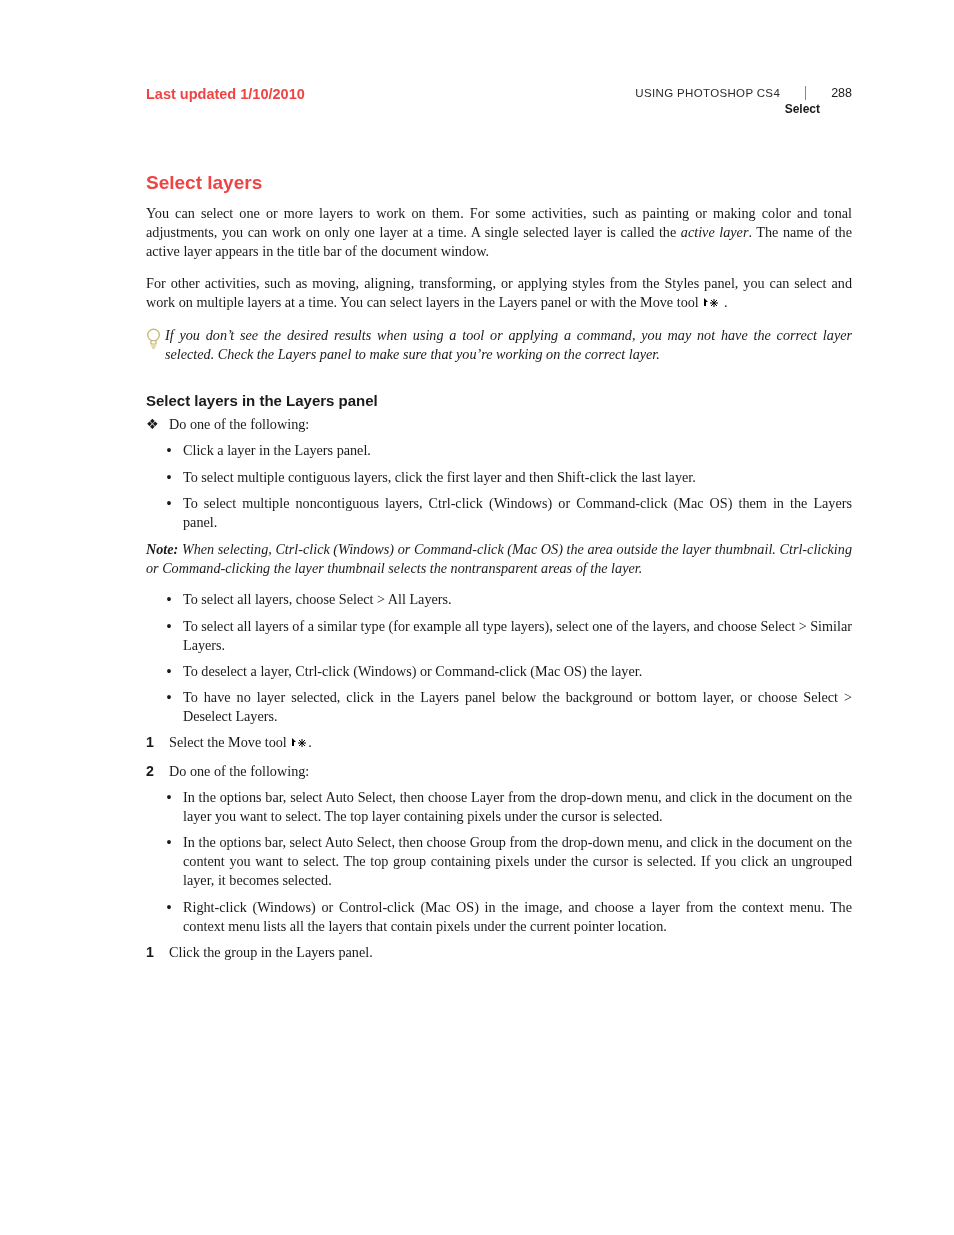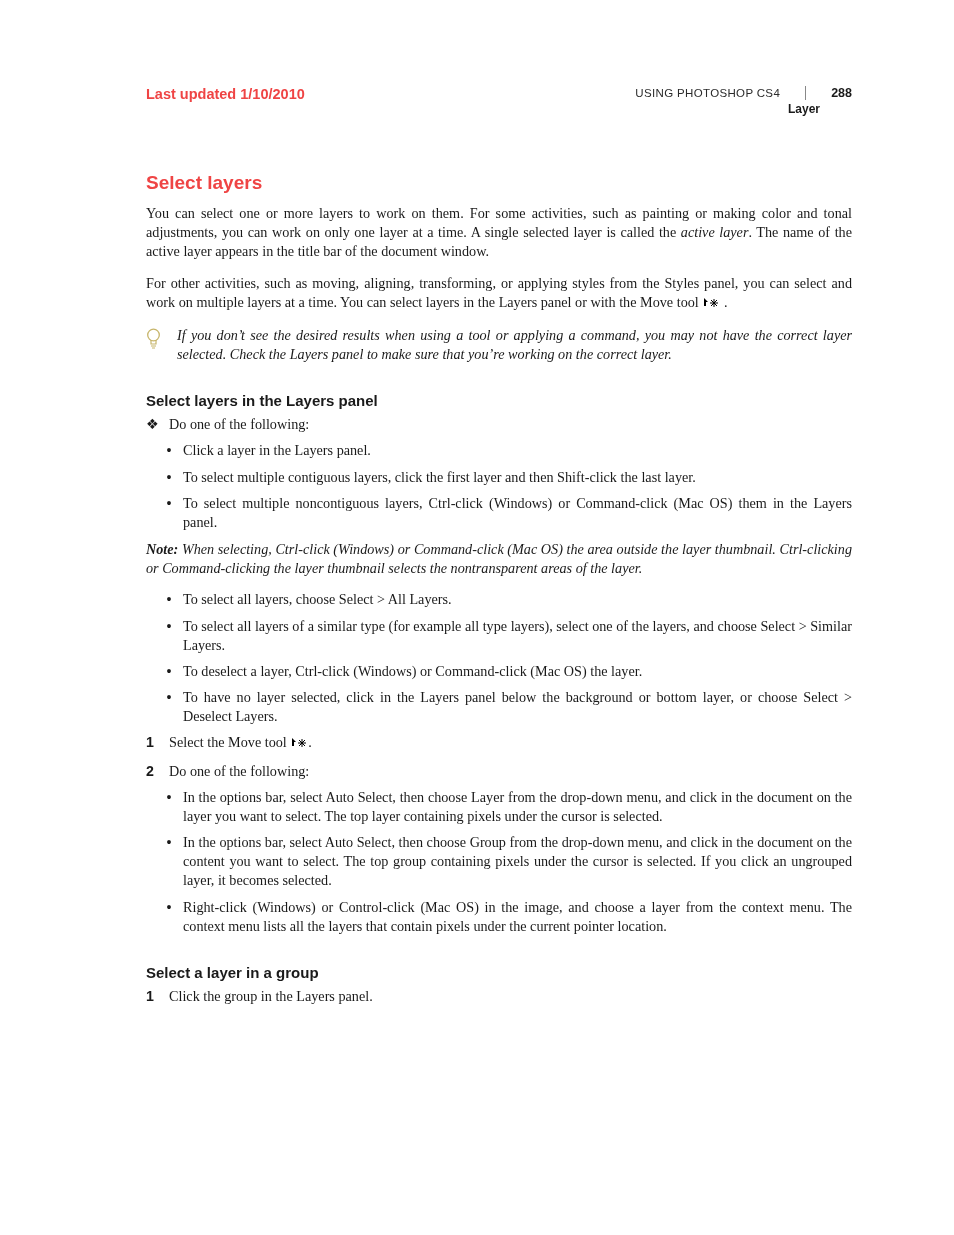--- a/index.html
+++ b/index.html
@@ -40,21 +40,21 @@
     font-size: 11.5px;
     letter-spacing: 0.03em;
   }
   .divider-v {
     width: 1px;
     height: 14px;
     background: #888;
     display: inline-block;
   }
   .page-num {
-    font-weight: 700;
+    font-weight: 400;
     font-size: 12.5px;
     min-width: 20px;
     text-align: left;
   }
   .section-name {
     font-weight: 700;
     font-size: 12px;
     margin-top: 2px;
     padding-right: 32px;
   }
@@ -86,21 +86,21 @@
   }
   .link {
     color: #0066cc;
     text-decoration: none;
   }
   em { font-style: italic; }
   strong { font-weight: 700; font-style: normal; }
   .tip-row {
     display: flex;
     align-items: flex-start;
-    gap: 16px;
+    gap: 4px;
     margin: 8px 0 12px 0;
   }
   .tip-icon {
     flex: 0 0 auto;
     margin-top: 2px;
     color: #b0a060;
   }
   .tip-text {
     font-style: italic;
     font-size: 14.2px;
@@ -148,21 +148,21 @@
 <div class="page">
 
   <div class="header">
     <div class="last-updated">Last updated 1/10/2010</div>
     <div class="header-right">
       <div class="header-right-line">
         <span class="book-title">USING PHOTOSHOP CS4</span>
         <span class="divider-v"></span>
         <span class="page-num">288</span>
       </div>
-      <div class="section-name">Layer</div>
+      <div class="section-name">Select</div>
     </div>
   </div>
 
 
   <h2>Select layers</h2>
 
   <p>
     <span>You can select one or more layers to work on them. For some activities, such as painting or making color and tonal adjustments, you can work on only one layer at a time. A single selected layer is called the </span><em>active layer</em><span>. The name of the active layer appears in the title bar of the document window.</span>
   </p>
 
@@ -246,20 +246,19 @@
   </div>
   <div class="list-line sub">
     <span class="marker">•</span>
     <span class="list-body">In the options bar, select Auto Select, then choose Group from the drop-down menu, and click in the document on the content you want to select. The top group containing pixels under the cursor is selected. If you click an ungrouped layer, it becomes selected.</span>
   </div>
   <div class="list-line sub">
     <span class="marker">•</span>
     <span class="list-body">Right-click (Windows) or Control-click (Mac&nbsp;OS) in the image, and choose a layer from the context menu. The context menu lists all the layers that contain pixels under the current pointer location.</span>
   </div>
 
-  <h3>Select a layer in a group</h3>
 
   <div class="list-line">
     <span class="marker"><strong>1</strong></span>
     <span class="list-body">Click the group in the Layers panel.</span>
   </div>
 
 </div>
 
 </body></html>

